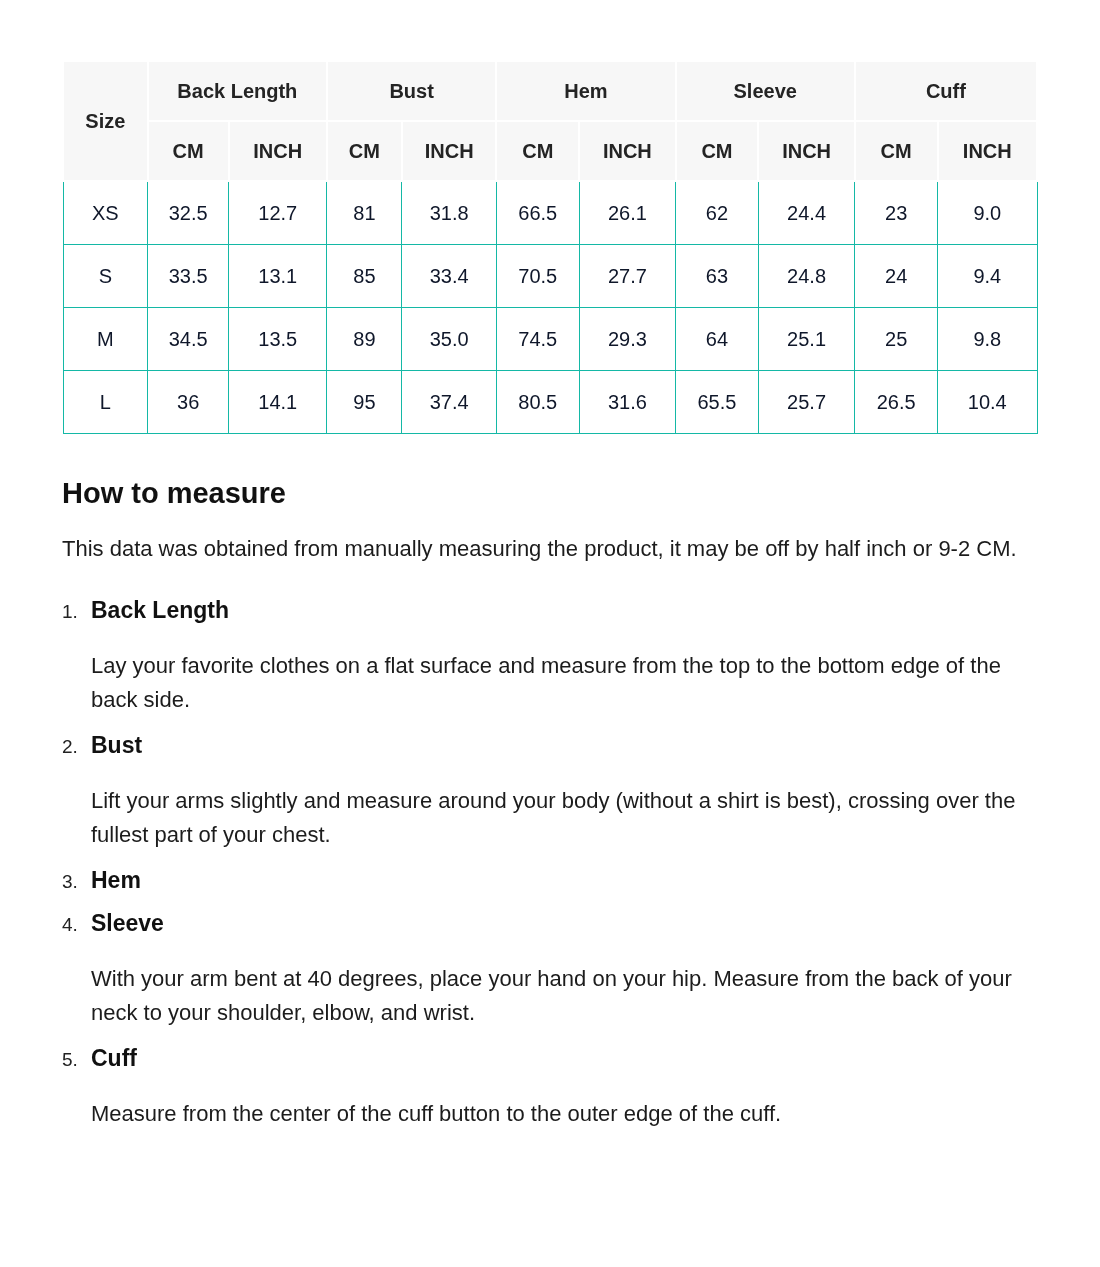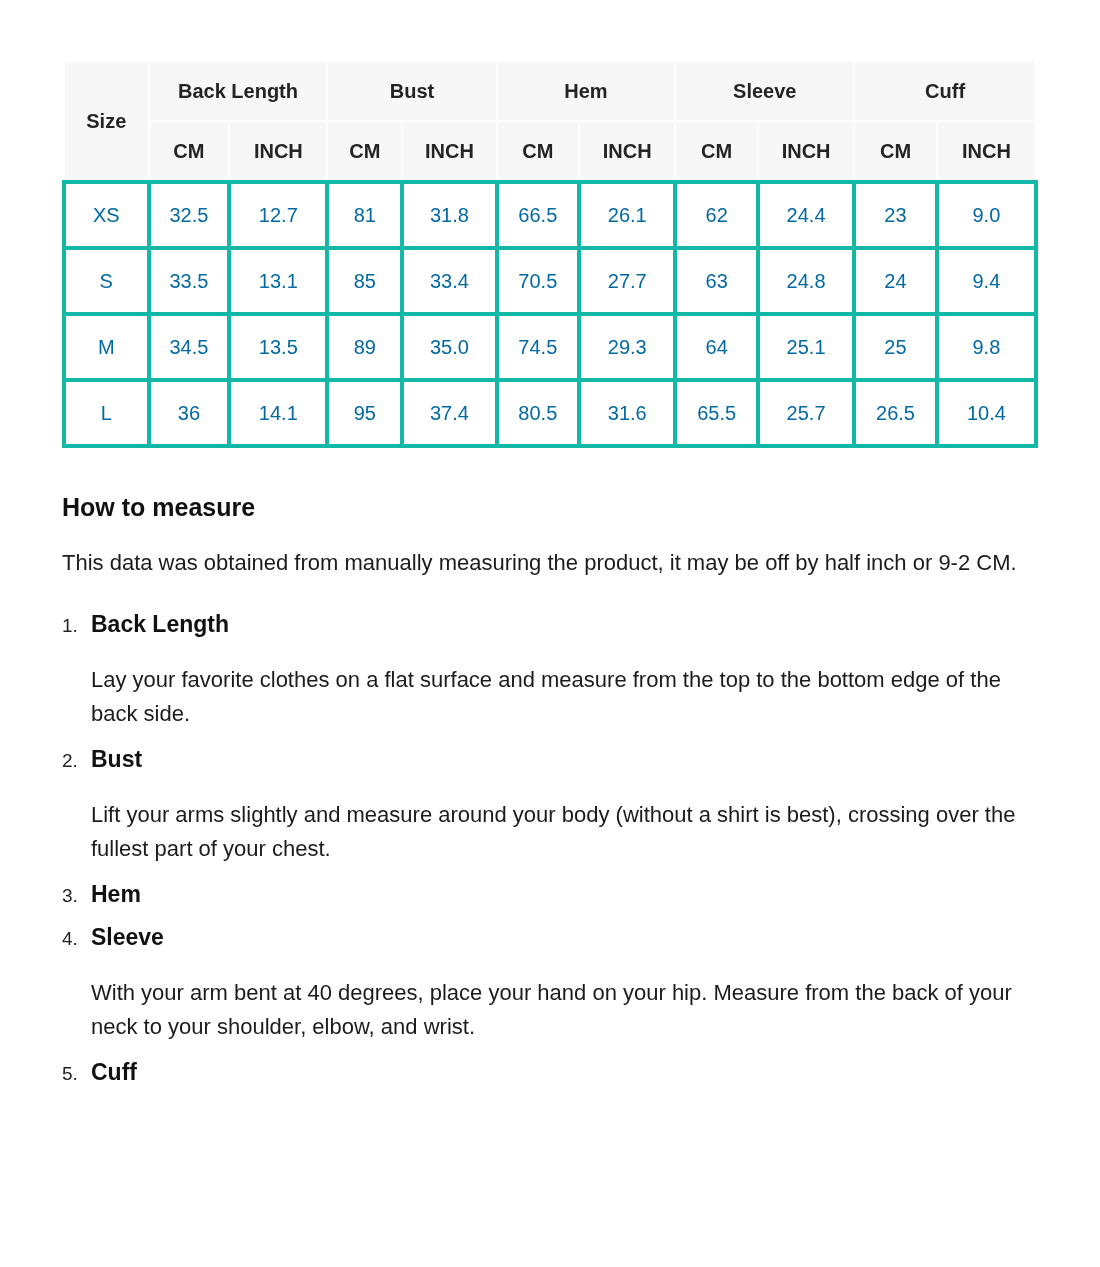--- a/index.html
+++ b/index.html
@@ -28,33 +28,33 @@
     background: #f7f7f7;
     border: 2px solid #ffffff;
     font-weight: bold;
     font-size: 20px;
     color: #242424;
     text-align: center;
     padding: 17px 6px;
     line-height: 24px;
   }
   table.size-chart td {
-    border: 4px solid #14b8a6;
+    border: 1px solid #14b8a6;
     background: #ffffff;
     font-size: 20px;
-    color: #0369a1;
+    color: #0f172a;
     text-align: center;
     padding: 19px 6px;
     line-height: 24px;
   }
 
   
   .htm-title {
     margin: 42px 0 22px 0;
-    font-size: 25px;
+    font-size: 29px;
     font-weight: bold;
     color: #111111;
     line-height: 34px;
   }
   .htm-intro {
     font-size: 22px;
     line-height: 33px;
     color: #1c1c1c;
     width: 976px;
     margin: 0 0 30px 0;
@@ -218,18 +218,19 @@
           <span class="step-name">Sleeve</span>
         </div>
         <div class="step-desc">With your arm bent at 40 degrees, place your hand on your hip. Measure from the back of your neck to your shoulder, elbow, and wrist.</div>
       </div>
 
       <div class="step">
         <div class="step-header">
           <span class="step-number">5.</span>
           <span class="step-name">Cuff</span>
         </div>
+        <div class="step-desc">Measure from the center of the cuff button to the outer edge of the cuff.</div>
       </div>
 
     </div>
   </div>
 
 </div>
 
 </body></html>

